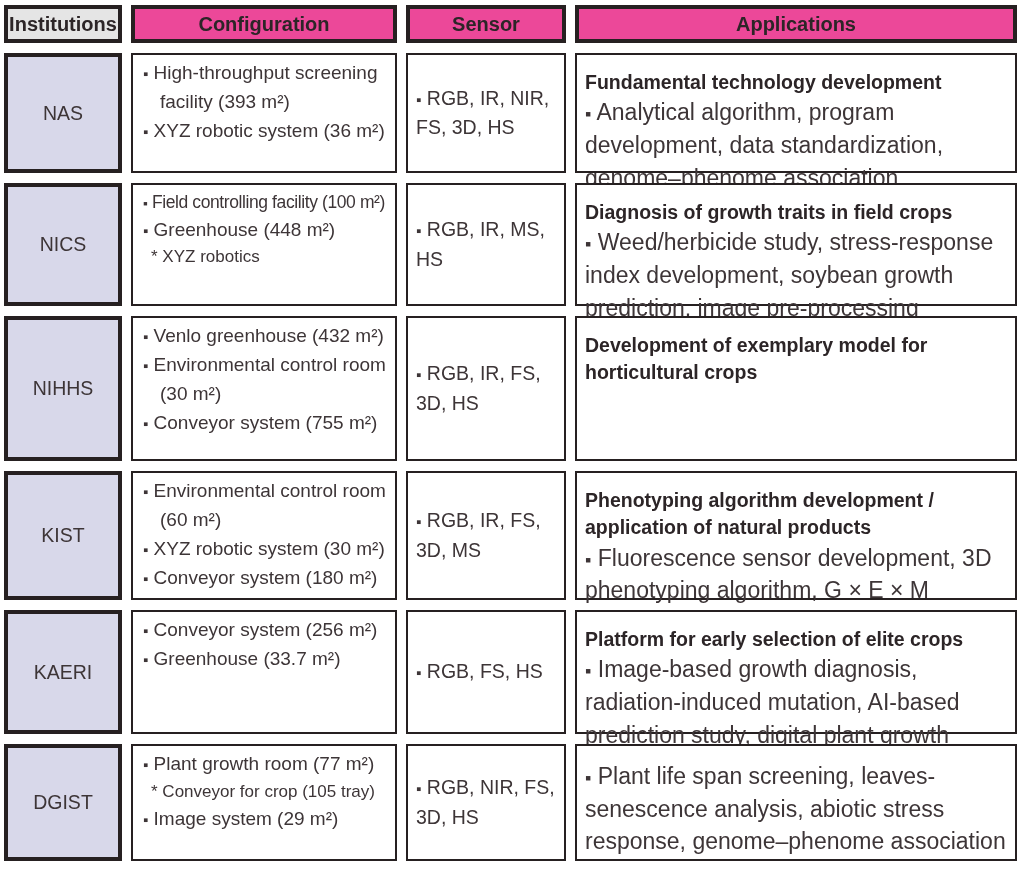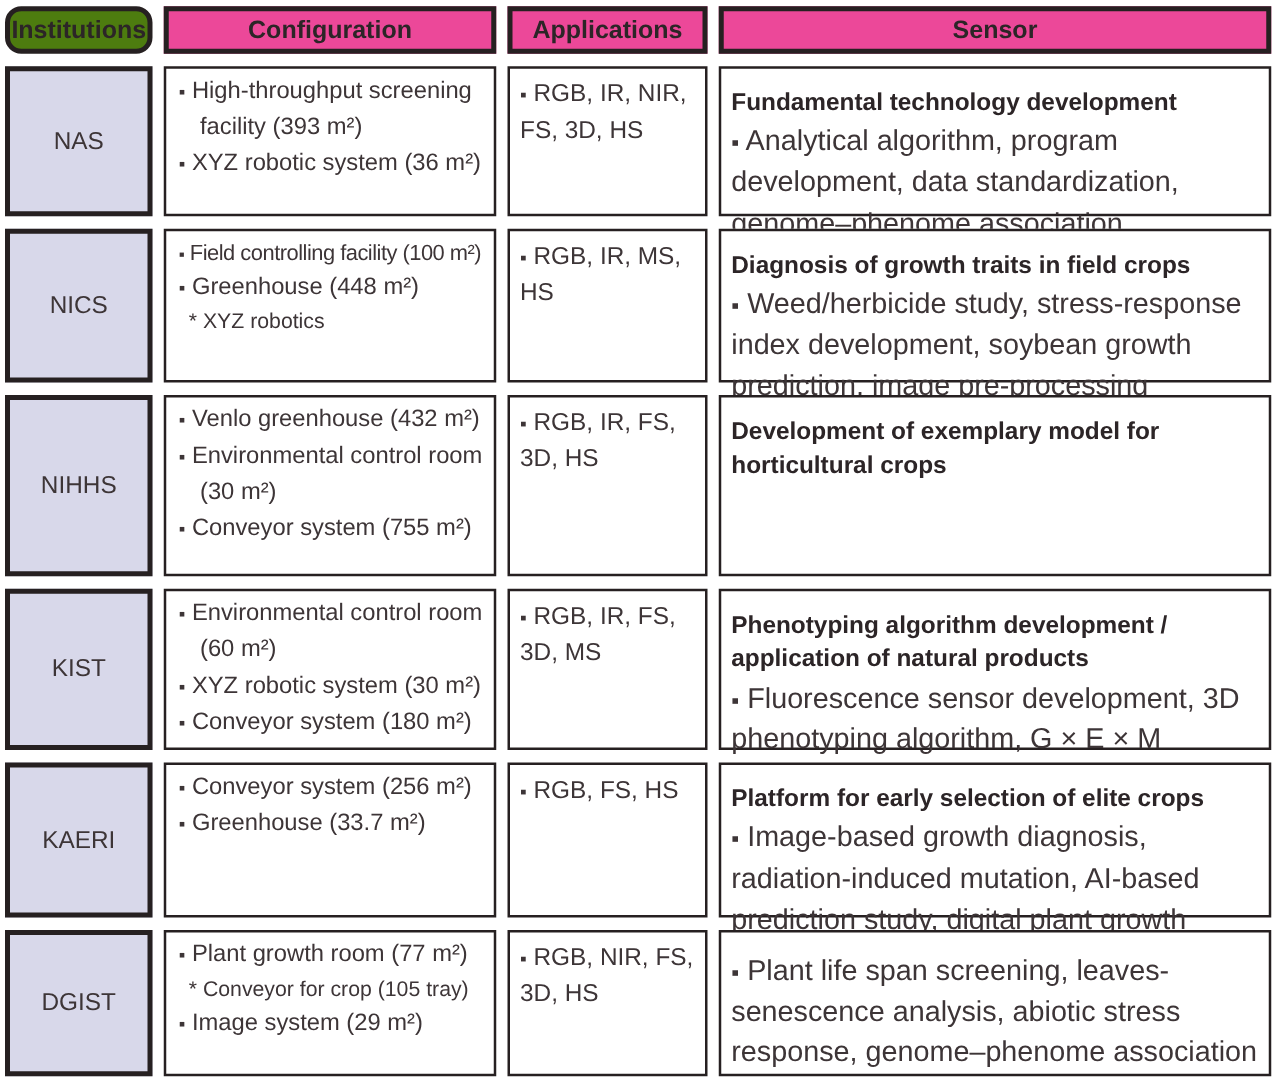--- a/index.html
+++ b/index.html
@@ -25,21 +25,21 @@
   .header {
     border: 4px solid #262021;
     background: #ec4899;
     display: flex;
     align-items: center;
     justify-content: center;
     font-weight: bold;
     font-size: 20px;
     color: #2c2527;
   }
-  .header.inst-header { background: #4d7c0f; border-radius: 13px; }
+  .header.inst-header { background: #e5e5e5; }
 
   .inst {
     border: 4px solid #262021;
     background: #d8d8ea;
     display: flex;
     align-items: center;
     justify-content: center;
     font-size: 19.5px;
     text-align: center;
   }
@@ -62,21 +62,21 @@
     line-height: 1.52;
   }
   .cfg-item  { padding-left: 17px; text-indent: -17px; }
   .cfg-note  { padding-left: 24px; text-indent: -16px; font-size: 17px; }
   .cfg-item.fit { font-size: 17.5px; letter-spacing: -0.4px; white-space: nowrap; }
   .mark { font-size: 0.78em; }
   .cfg-note .mark { font-size: 1em; }
 
   .sensor {
     display: flex;
-    align-items: flex-start;
+    align-items: center;
     padding: 6px 8px;
   }
   .sensor-text {
     margin: 0;
     font-size: 19.5px;
     line-height: 1.5;
   }
 
   .apps { padding: 14px 8px; }
   .app-title {
@@ -91,22 +91,22 @@
     font-size: 23px;
     line-height: 1.42;
   }
 </style>
 </head>
 <body>
 
 <div class="table">
   <div class="cell header inst-header">Institutions</div>
   <div class="cell header">Configuration</div>
+  <div class="cell header">Sensor</div>
   <div class="cell header">Applications</div>
-  <div class="cell header">Sensor</div>
 
   <div class="cell inst">
     <span>NAS</span>
   </div>
   <div class="cell content config">
     <ul class="cfg-list">
         <li class="cfg-item"><span class="mark">▪</span> High-throughput screening facility (393 m²)</li>
         <li class="cfg-item"><span class="mark">▪</span> XYZ robotic system (36 m²)</li>
       </ul>
   </div>

